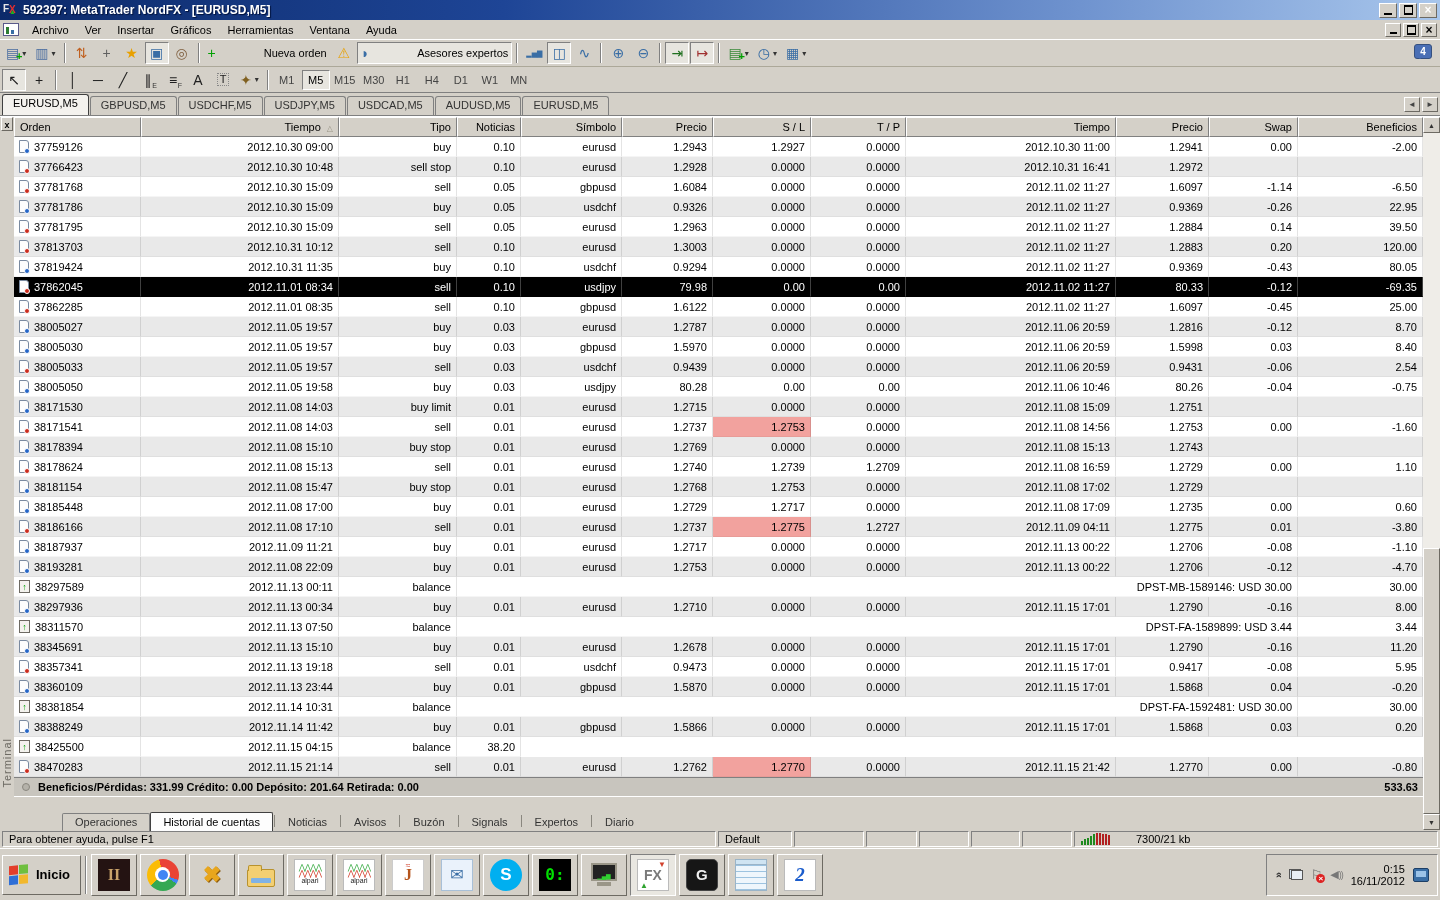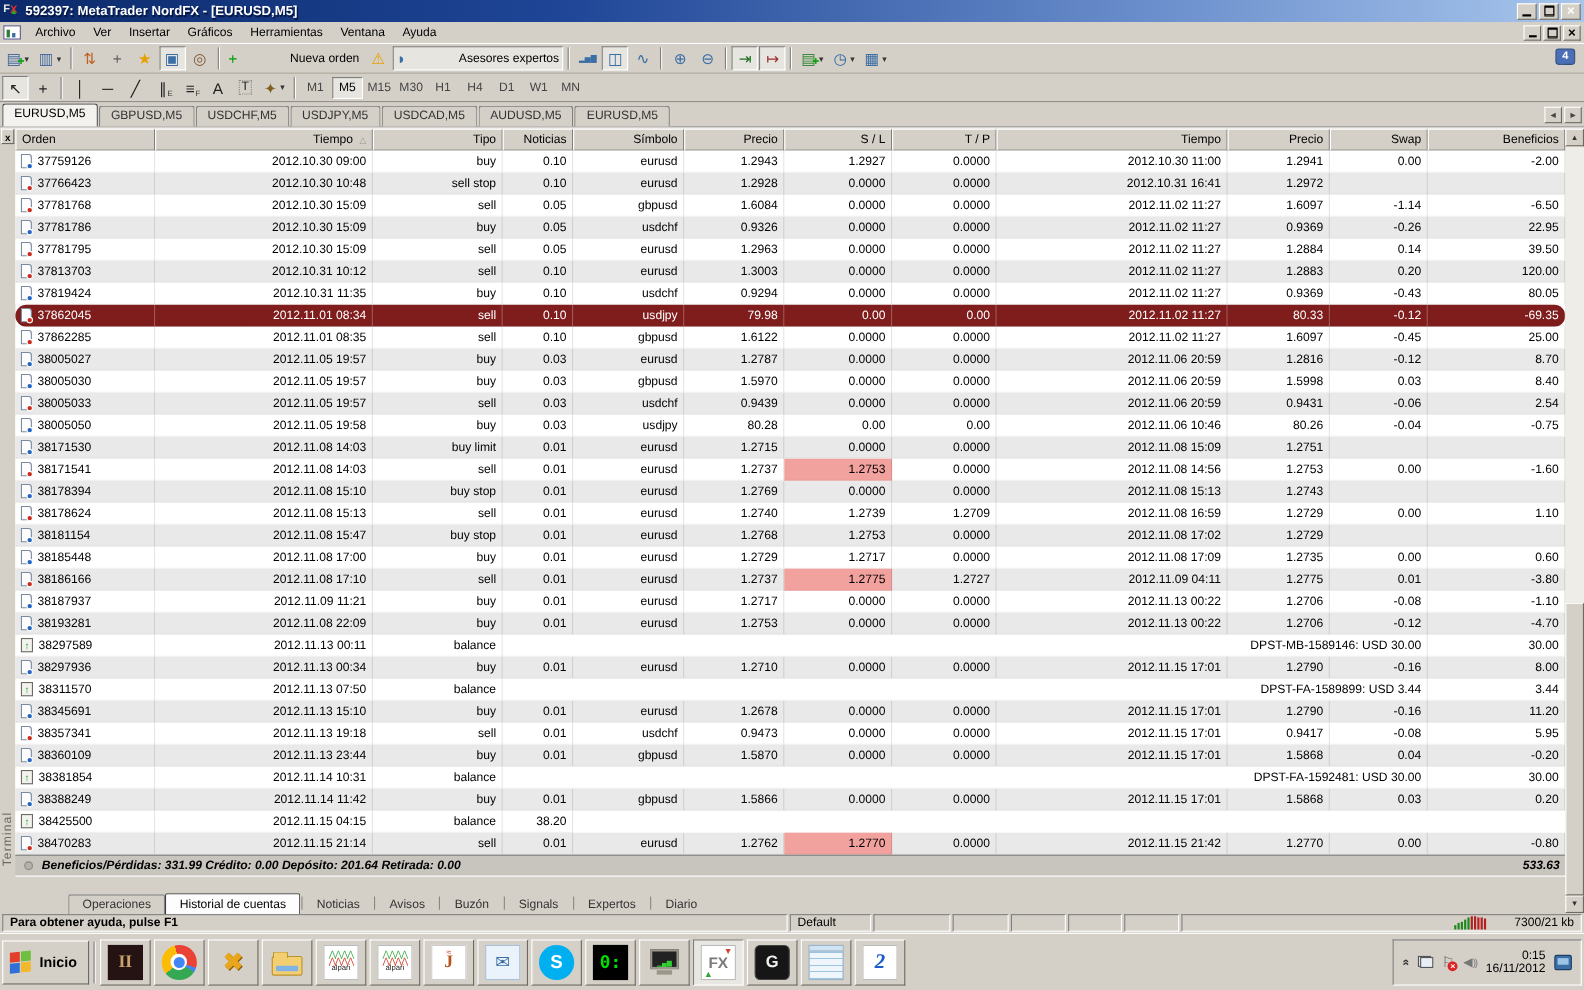--- a/index.html
+++ b/index.html
@@ -82,37 +82,37 @@
   .thead { height:20px; flex:0 0 auto; }
   .th { height:20px; line-height:18px; background:#d4d0c8; padding:0 5px; white-space:nowrap; overflow:hidden;
     border-top:1px solid #fff; border-left:1px solid #fff; border-right:1px solid #808080; border-bottom:1px solid #808080; }
   .th.r { text-align:right; }
   .sort-ind { font-size:8px; color:#9a9688; margin-left:6px; }
 
   .rows { height:640px; flex:0 0 auto; background:#fff; }
   .trow { height:20px; }
   .trow.even { background:#ffffff; }
   .trow.odd { background:#e9e9e9; }
-  .trow.sel { background:#7f1d1d; color:#fff;border-radius:10px; }
+  .trow.sel { background:#000000; color:#fff; }
   .trow > div { line-height:20px; padding:0 5px; white-space:nowrap; overflow:hidden;
     border-right:1px solid rgba(0,0,0,0.10); border-bottom:1px solid rgba(0,0,0,0.04); }
   .trow.sel > div { border-right-color:rgba(255,255,255,0.25); }
   .trow .r { text-align:right; }
   .trow .hit { background:#f2a29e; color:#000; }
   .cell-order { display:flex; align-items:center; gap:5px; }
   .doc-ic { width:10px; height:13px; background:#fdfdfd; border:1px solid #7a8aa0; position:relative; flex:0 0 auto;
     border-top-right-radius:3px; }
   .doc-ic .dot { position:absolute; right:-2px; bottom:-2px; width:6px; height:6px; border-radius:50%; border:1px solid #fff; }
   .dot.buy { background:#2565c7; }
   .dot.sell { background:#cc2b1d; }
   .bal-ic { width:11px; height:13px; border:1px solid #6d6a63; background:#f4f2ee; color:#00a000; font-size:9px;
     line-height:12px; text-align:center; font-weight:bold; flex:0 0 auto; }
   .note-cell { grid-column:4 / 12; text-align:right; }
 
-  .summary { height:19px; flex:0 0 auto; background:#c8c5be; border-top:1px solid #808080; font-weight:bold;font-style:italic; }
+  .summary { height:19px; flex:0 0 auto; background:#c8c5be; border-top:1px solid #808080; font-weight:bold; }
   .summary .lbl { display:flex; align-items:center; gap:8px; padding:0 5px 0 8px; grid-column:1 / 12; line-height:18px; white-space:nowrap; }
   .sum-dot { width:8px; height:8px; border-radius:50%; background:#b5b2aa; border:1px solid #8a877f; flex:0 0 auto; }
   .summary .tot { grid-column:12; text-align:right; padding:0 5px; line-height:18px; }
 
   .hscroll { height:14px; flex:0 0 auto; background:#d4d0c8; border-top:1px solid #fff; }
 
   .termtabs { height:21px; flex:0 0 auto; display:flex; align-items:flex-end; background:#d4d0c8; padding-left:4px; }
   .ttab { padding:2px 12px 3px 12px; color:#333; position:relative; }
   .ttab.boxed { border:1px solid #808080; border-bottom:none; border-top-left-radius:2px; border-top-right-radius:2px;margin-left:44px; }
   .ttab.active { background:#fdfdfd; border:1px solid #404040; border-bottom:none; color:#000;
@@ -121,24 +121,24 @@
 
   
   .vscroll { width:17px; flex:0 0 auto; background:#efede8; display:flex; flex-direction:column; }
   .sb-btn { height:16px; flex:0 0 auto; display:flex; align-items:center; justify-content:center; font-size:7px; color:#333; }
   .sb-track { flex:1; position:relative; }
   .sb-thumb { position:absolute; left:0; right:0; top:61%; bottom:0; }
 
   
   .statusbar { height:18px; flex:0 0 auto; display:flex; gap:2px; padding:1px 2px; background:#d4d0c8; align-items:stretch; }
   .seg { line-height:14px; padding:0 6px; white-space:nowrap; overflow:hidden; }
-  .seg.help { flex:0 0 714px;font-weight:bold; }
+  .seg.help { flex:0 0 714px; }
   .seg.prof { flex:0 0 74px; }
   .seg.e1{flex:0 0 70px;} .seg.e2{flex:0 0 51px;} .seg.e3{flex:0 0 50px;} .seg.e4{flex:0 0 49px;} .seg.e5{flex:0 0 50px;}
-  .seg.net { flex:1; display:flex; align-items:center; gap:26px;justify-content:flex-end; }
+  .seg.net { flex:1; display:flex; align-items:center; gap:26px; }
   .bars { display:flex; align-items:flex-end; gap:1px; height:12px; }
   .bars span { width:2px; display:block; }
   .bars .g { background:#1e8a1e; } .bars .rd { background:#b22020; }
 
   
   .taskbar { height:52px; flex:0 0 auto; background:#d4d0c8; border-top:1px solid #fff; display:flex; align-items:center; padding:3px 2px; gap:3px; }
   .startbtn { height:40px; padding:0 10px 0 6px; display:flex; align-items:center; gap:5px; font-weight:bold; font-size:13px; }
   .winflag { width:22px; height:20px; display:grid; grid-template-columns:9px 9px; grid-template-rows:9px 9px; gap:1px; transform:skewY(-6deg); }
   .winflag i { display:block; } .winflag .f1{background:#e33e2b;} .winflag .f2{background:#6fbf3f;} .winflag .f3{background:#2f6fd6;} .winflag .f4{background:#f2b82d;}
   .appbtn { width:46px; height:42px; display:flex; align-items:center; justify-content:center; }

